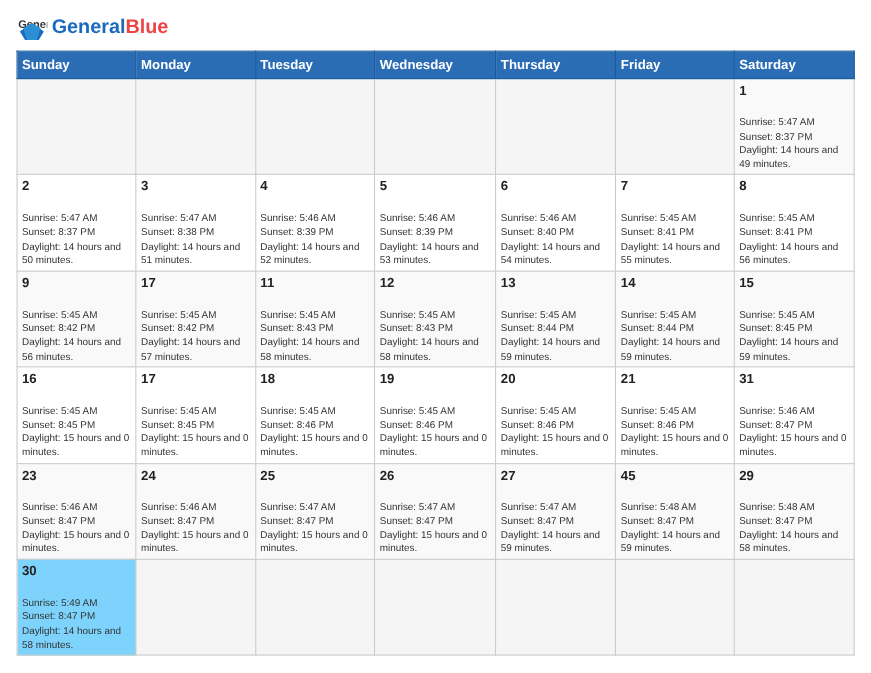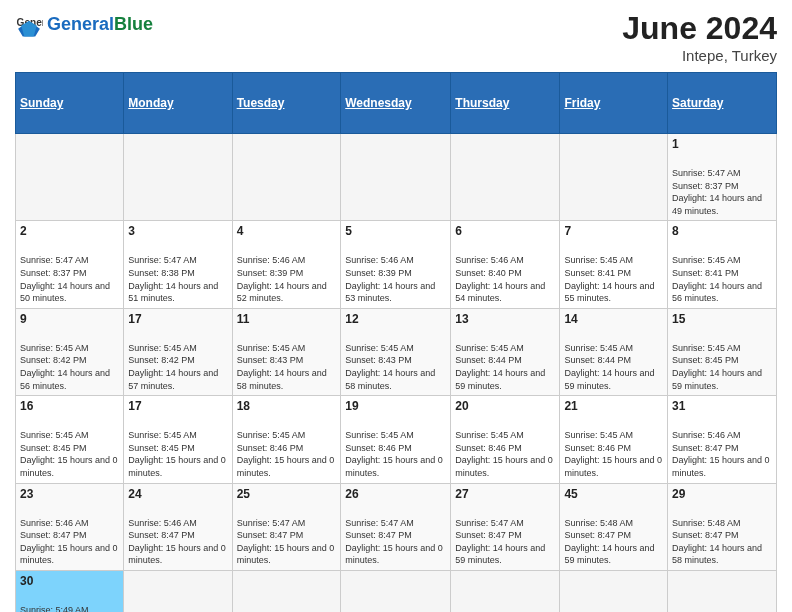--- a/index.html
+++ b/index.html
@@ -53,24 +53,23 @@
     .calendar {
       width: 100%;
       border-collapse: collapse;
       border: 1px solid #ccc;
     }
     .calendar th {
       background: #2a6db5;
       color: #fff;
       font-size: 12px;
       font-weight: bold;
-      padding: 23px 4px;
+      padding: 5px 4px;
       text-align: left;
       border: 1px solid #1a5a9a;
-      text-decoration: underline;
     }
     .calendar td {
       vertical-align: top;
       border: 1px solid #ccc;
       padding: 3px 4px;
       width: 113px;
       min-height: 80px;
       background: #fff;
       font-size: 9.5px;
       color: #333;
@@ -104,27 +103,23 @@
 <div class="page">
   <div class="header">
     <div class="logo">
       <svg class="logo-icon" viewBox="0 0 36 36">
         <text x="2" y="20" font-size="13" font-weight="bold" fill="#333">General</text>
         <polygon points="4,24 18,14 32,24 26,34 10,34" fill="#1a6bbf"></polygon>
         <polygon points="18,14 28,20 24,34 12,34 8,20" fill="#2a8fd4"></polygon>
       </svg>
       <div>
         <div class="logo-text">
-          <span>General</span><span style="color:#15803d;">Blue</span>
+          <span>General</span><span style="color:#ef4444;">Blue</span>
         </div>
       </div>
-    </div>
-    <div class="title-block">
-      <div class="month-year">June 2024</div>
-      <div class="location">Intepe, Turkey</div>
     </div>
   </div>
 
   <table class="calendar">
     <thead>
       <tr>
         <th>Sunday</th>
         <th>Monday</th>
         <th>Tuesday</th>
         <th>Wednesday</th>

